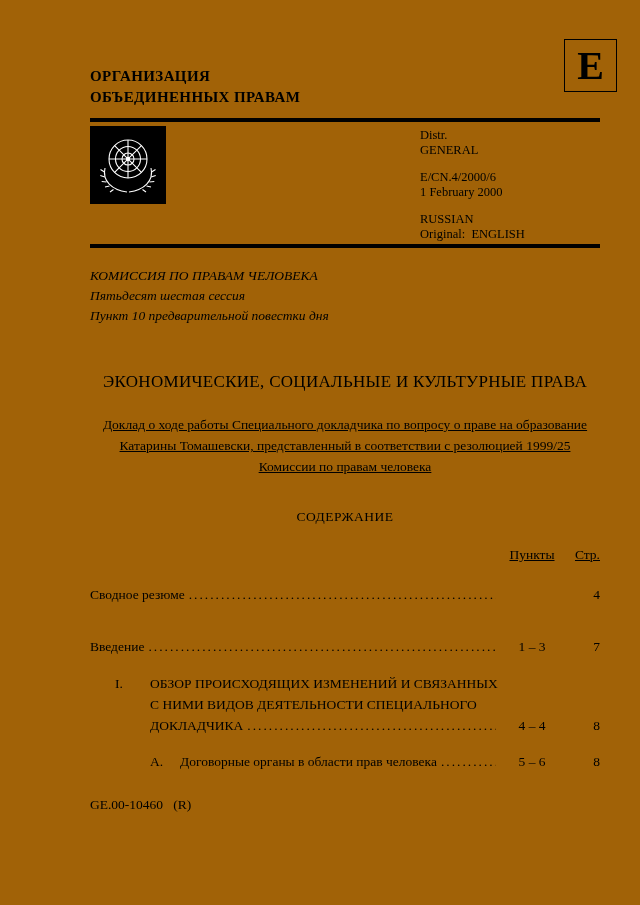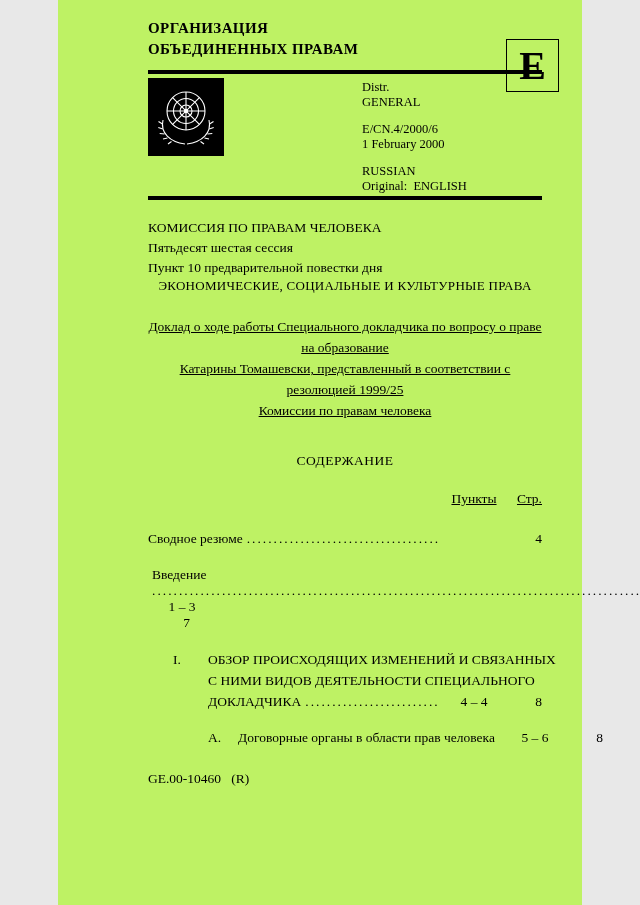--- a/index.html
+++ b/index.html
@@ -1,22 +1,22 @@
 <!DOCTYPE html>
 <html><head>
 <meta charset="utf-8">
 <style>
   * { margin: 0; padding: 0; box-sizing: border-box; }
   html, body { background: #e8e8e8; }
   .page {
-    width: 524px; height: 905px;
+    width: 640px; height: 905px;
     margin: 0 auto;
-    background: #bef264;
+    background: #a16207;
     position: relative;
-    padding: 18px 40px 0 90px;
+    padding: 66px 40px 0 90px;
     font-family: "Liberation Serif", serif;
     color: #000;
   }
   
   .org-name { font-size: 15px; font-weight: bold; line-height: 21px; letter-spacing: 0.4px; }
   .e-box {
     position: absolute; top: 39px; right: 23px;
     width: 53px; height: 53px;
     border: 1.5px solid #000;
     display: flex; align-items: center; justify-content: center;
@@ -29,50 +29,50 @@
   .masthead { display: flex; margin-top: 4px; }
   .emblem-box { width: 76px; height: 78px; flex: none; background: #000; }
   .council {
     flex: 1; padding: 14px 0 0 12px;
     font-size: 25px; font-weight: bold; line-height: 28px;
   }
   .distr { width: 180px; flex: none; font-size: 12.5px; line-height: 15px; padding-top: 2px; }
   .distr div { white-space: pre; }
   .distr .gap { height: 12px; }
   
-  .session { margin-top: 18px; font-size: 13.5px; line-height: 20px; }
+  .session { margin-top: 18px; font-size: 13.5px; line-height: 20px; font-style: italic; }
   
-  .doc-title { text-align: center; font-size: 13px; letter-spacing: 0.3px; }
+  .doc-title { margin-top: 46px; text-align: center; font-size: 17px; letter-spacing: 0.3px; }
   .subtitle { margin-top: 22px; text-align: center; font-size: 13.5px; line-height: 21px; }
   .subtitle div { text-decoration: underline; }
   .contents-heading { margin-top: 32px; text-align: center; font-size: 13.5px; letter-spacing: 0.5px; }
   
   .toc { font-size: 13.5px; }
   .toc-row { display: flex; align-items: baseline; }
   .toc-head { margin-top: 22px; }
   .toc-head .underlined { text-decoration: underline; }
   .col-par { width: 60px; flex: none; text-align: center; }
   .col-page { width: 38px; flex: none; text-align: right; }
   .leader {
     flex: 1; min-width: 0; overflow: hidden; white-space: nowrap;
     margin: 0 6px 0 4px; letter-spacing: 2px;
   }
   .leader::after { content: "...................................................................................................................."; }
   .toc-label { flex: none; }
   .row-summary { margin-top: 24px; }
-  .row-intro { margin-top: 20px; flex-direction: column; }
+  .row-intro { margin-top: 36px; }
   .sec-first { margin-top: 18px; }
   .toc-line { line-height: 21px; }
   .ind-num { width: 35px; flex: none; }
   .pad-num { padding-left: 25px; }
   .pad-sec { padding-left: 60px; }
   .ind-letter { width: 30px; flex: none; }
   .row-sub { margin-top: 18px; }
   
-  .footer { position: absolute; left: 90px; top: 771px; font-size: 13.5px; white-space: pre; }
+  .footer { position: absolute; left: 90px; top: 797px; font-size: 13.5px; white-space: pre; }
 </style>
 </head>
 <body>
 
 <div class="page">
 
   <div class="org-name">
     <div>ОРГАНИЗАЦИЯ</div>
     <div>ОБЪЕДИНЕННЫХ ПРАВАМ</div>
   </div>

